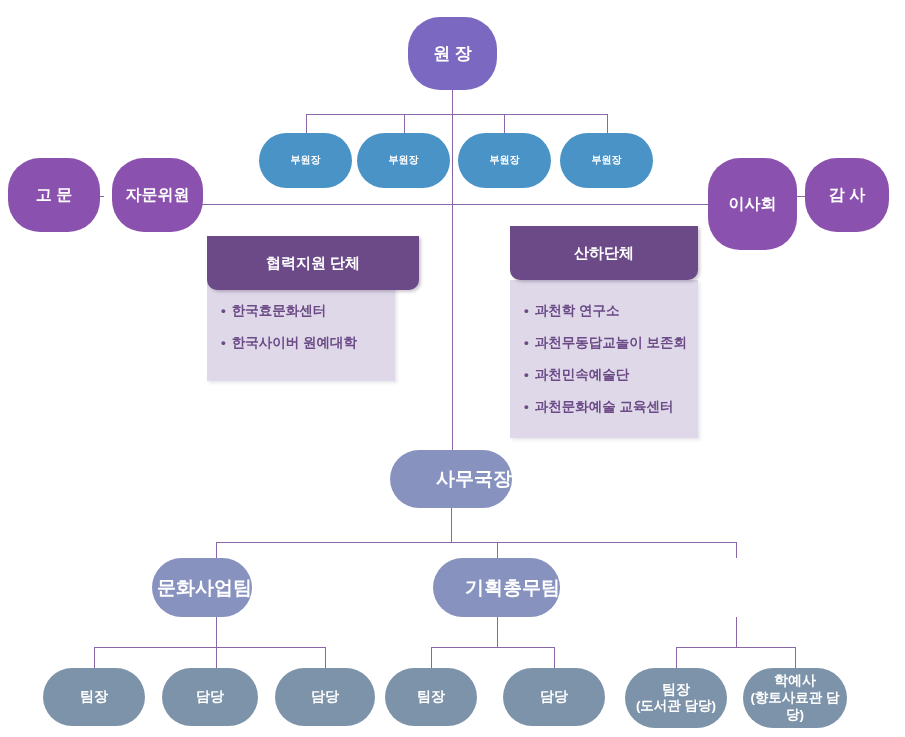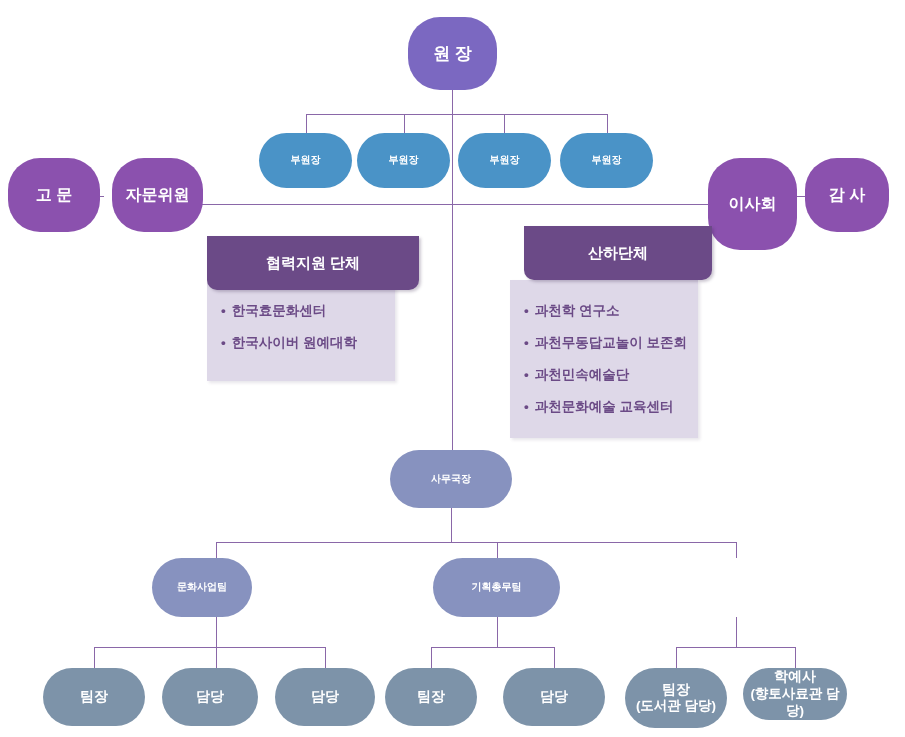--- a/index.html
+++ b/index.html
@@ -19,21 +19,21 @@
   }
   .box{
     position:absolute; display:flex; flex-direction:column;
     align-items:center; justify-content:center;
     color:var(--text-on-box); font-weight:bold; text-align:center;
     box-sizing:border-box; line-height:1.25;border-radius:32px;
   }
   .director{background:var(--director-bg); font-size:17px;}
   .vice{background:var(--vice-bg); font-size:10px;}
   .side{background:var(--side-bg); font-size:16px;}
-  .mid{background:var(--mid-bg); font-size:10px;}
+  .mid{background:var(--mid-bg); font-size:19px;align-items:flex-end;}
   .leaf{background:var(--leaf-bg); font-size:14px;}
   .leaf .sub{font-size:13.5px;}
   .panel-header{
     position:absolute; display:flex; align-items:center; justify-content:center;
     background:var(--panel-header-bg); color:var(--text-on-box);
     font-weight:bold; font-size:15px;
     border-radius:0 0 10px 10px;
     box-shadow:2px 2px 3px rgba(60,40,80,0.25);
     box-sizing:border-box; z-index:2;
   }
@@ -119,21 +119,21 @@
     <div class="panel-item">
       <span class="bullet">•</span>
       <span>한국효문화센터</span>
     </div>
     <div class="panel-item">
       <span class="bullet">•</span>
       <span>한국사이버 원예대학</span>
     </div>
   </div>
 
-  <div class="panel-header" style="left:524px;top:226px;width:188px;height:54px">
+  <div class="panel-header" style="left:510px;top:226px;width:188px;height:54px">
     <span>산하단체</span>
   </div>
   <div class="panel-body" style="left:510px;top:280px;width:188px;height:158px">
     <div class="panel-item">
       <span class="bullet">•</span>
       <span>과천학 연구소</span>
     </div>
     <div class="panel-item">
       <span class="bullet">•</span>
       <span>과천무동답교놀이 보존회</span>
@@ -173,18 +173,18 @@
     <span>팀장</span>
   </div>
   <div class="box leaf" style="left:503px;top:668px;width:102px;height:58px">
     <span>담당</span>
   </div>
 
   <div class="box leaf" style="left:625px;top:668px;width:102px;height:60px">
     <span>팀장</span>
     <span class="sub">(도서관 담당)</span>
   </div>
-  <div class="box leaf" style="left:743px;top:668px;width:104px;height:52px">
+  <div class="box leaf" style="left:743px;top:668px;width:104px;height:60px">
     <span>학예사</span>
     <span class="sub">(향토사료관 담당)</span>
   </div>
 
 </div>
 
 </body></html>

